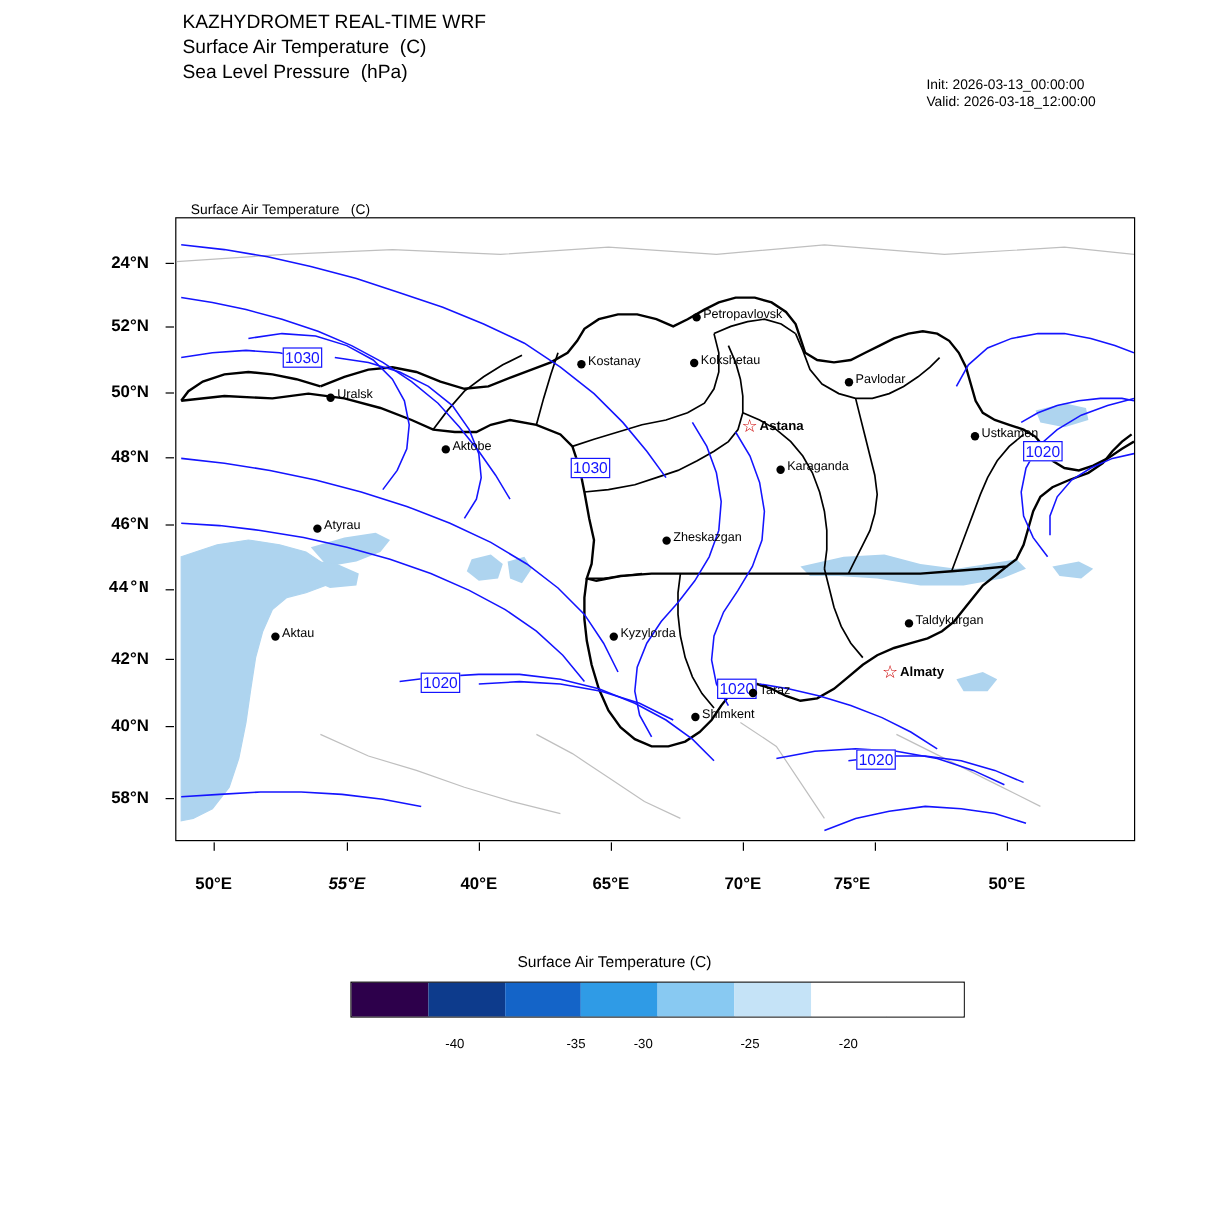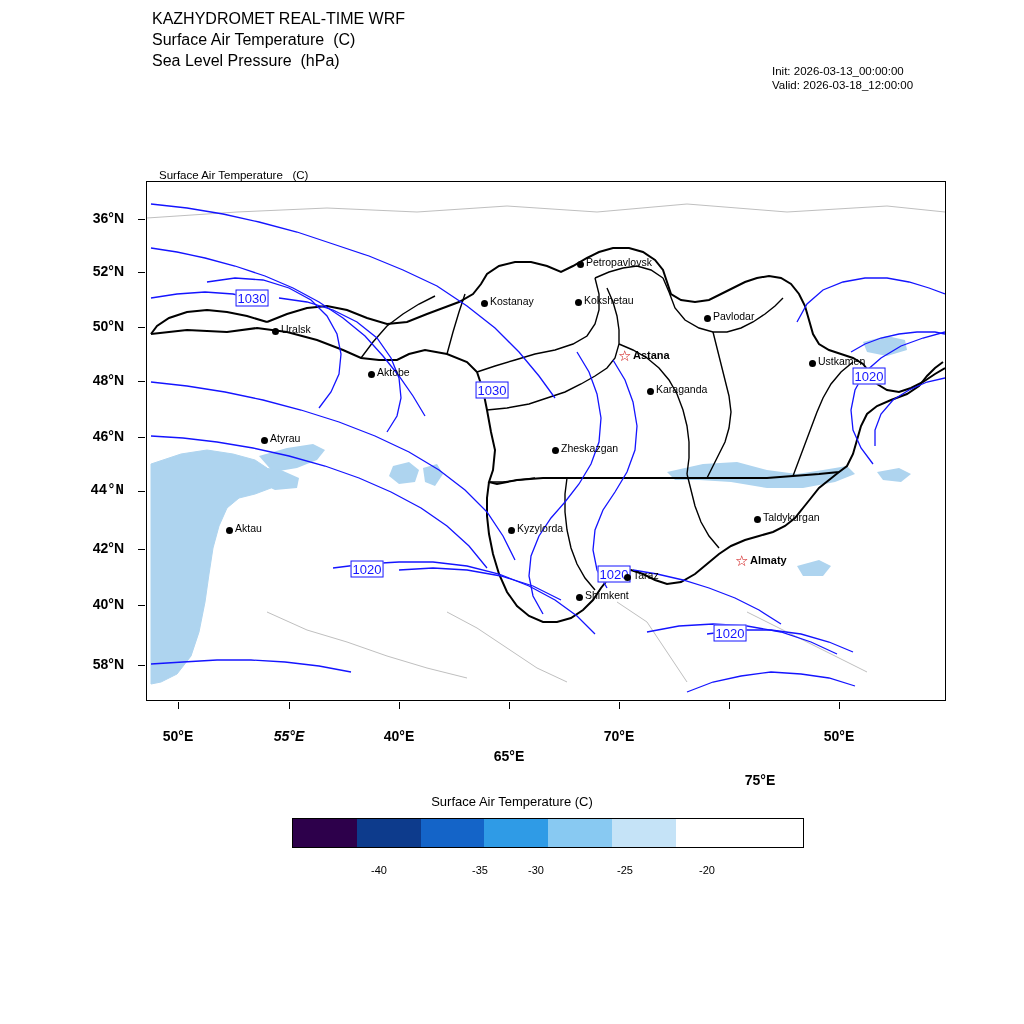--- a/index.html
+++ b/index.html
@@ -161,21 +161,21 @@
   <div>Init: 2026-03-13_00:00:00</div>
   <div>Valid: 2026-03-18_12:00:00</div>
 </div>
 
 <div id="sub-block" class="abs">
   <div>Surface Air Temperature   (C)</div>
   <div>Sea Level Pressure    (hPa)</div>
 </div>
 
 <div id="y-axis" class="abs">
-    <div class="ylabel abs" style="top: 29px; right: 14px;">36°N</div>
+    <div class="ylabel abs" style="top: 29px; right: 14px;">24°N</div>
     <div class="ytick" style="top: 38px;"></div>
     <div class="ylabel abs" style="top: 82px; right: 14px;">52°N</div>
     <div class="ytick" style="top: 91px;"></div>
     <div class="ylabel abs" style="top: 137px; right: 14px;">50°N</div>
     <div class="ytick" style="top: 146px;"></div>
     <div class="ylabel abs" style="top: 191px; right: 14px;">48°N</div>
     <div class="ytick" style="top: 200px;"></div>
     <div class="ylabel abs" style="top: 247px; right: 14px;">46°N</div>
     <div class="ytick" style="top: 256px;"></div>
     <div class="ylabel abs" style="top: 301px; right: 14px; font-family: Liberation Mono, monospace;">44°N</div>
@@ -188,25 +188,25 @@
     <div class="ytick" style="top: 484px;"></div>
   </div>
 
 <div id="x-axis" class="abs">
     <div class="xlabel" style="left: 32px;">50°E</div>
     <div class="xtick" style="left: 32px;"></div>
     <div class="xlabel" style="left: 143px; font-style: italic;">55°E</div>
     <div class="xtick" style="left: 143px;"></div>
     <div class="xlabel" style="left: 253px;">40°E</div>
     <div class="xtick" style="left: 253px;"></div>
-    <div class="xlabel" style="left: 363px; margin-top: 20px;">65°E</div>
+    <div class="xlabel" style="left: 363px;">65°E</div>
     <div class="xtick" style="left: 363px;"></div>
     <div class="xlabel" style="left: 473px;">70°E</div>
     <div class="xtick" style="left: 473px;"></div>
-    <div class="xlabel" style="left: 614px; margin-top: 44px;">75°E</div>
+    <div class="xlabel" style="left: 564px;">75°E</div>
     <div class="xtick" style="left: 583px;"></div>
     <div class="xlabel" style="left: 693px;">50°E</div>
     <div class="xtick" style="left: 693px;"></div>
   </div>
 
 <div id="map-frame" class="abs">
 
   <svg width="798" height="518" viewBox="0 0 798 518">
 
     <g>

